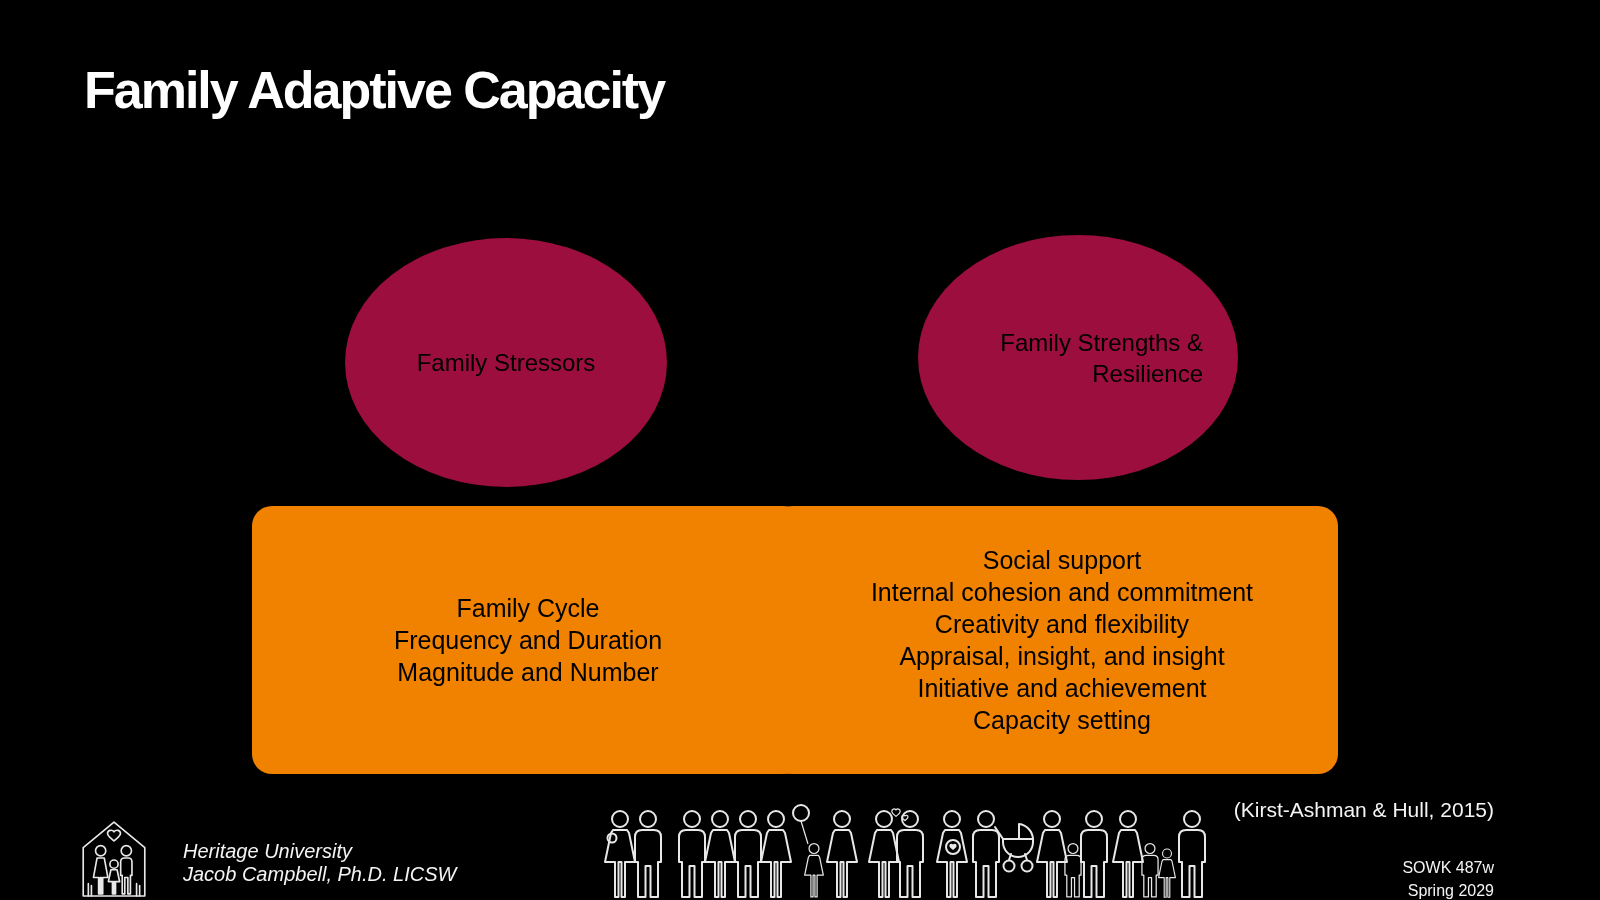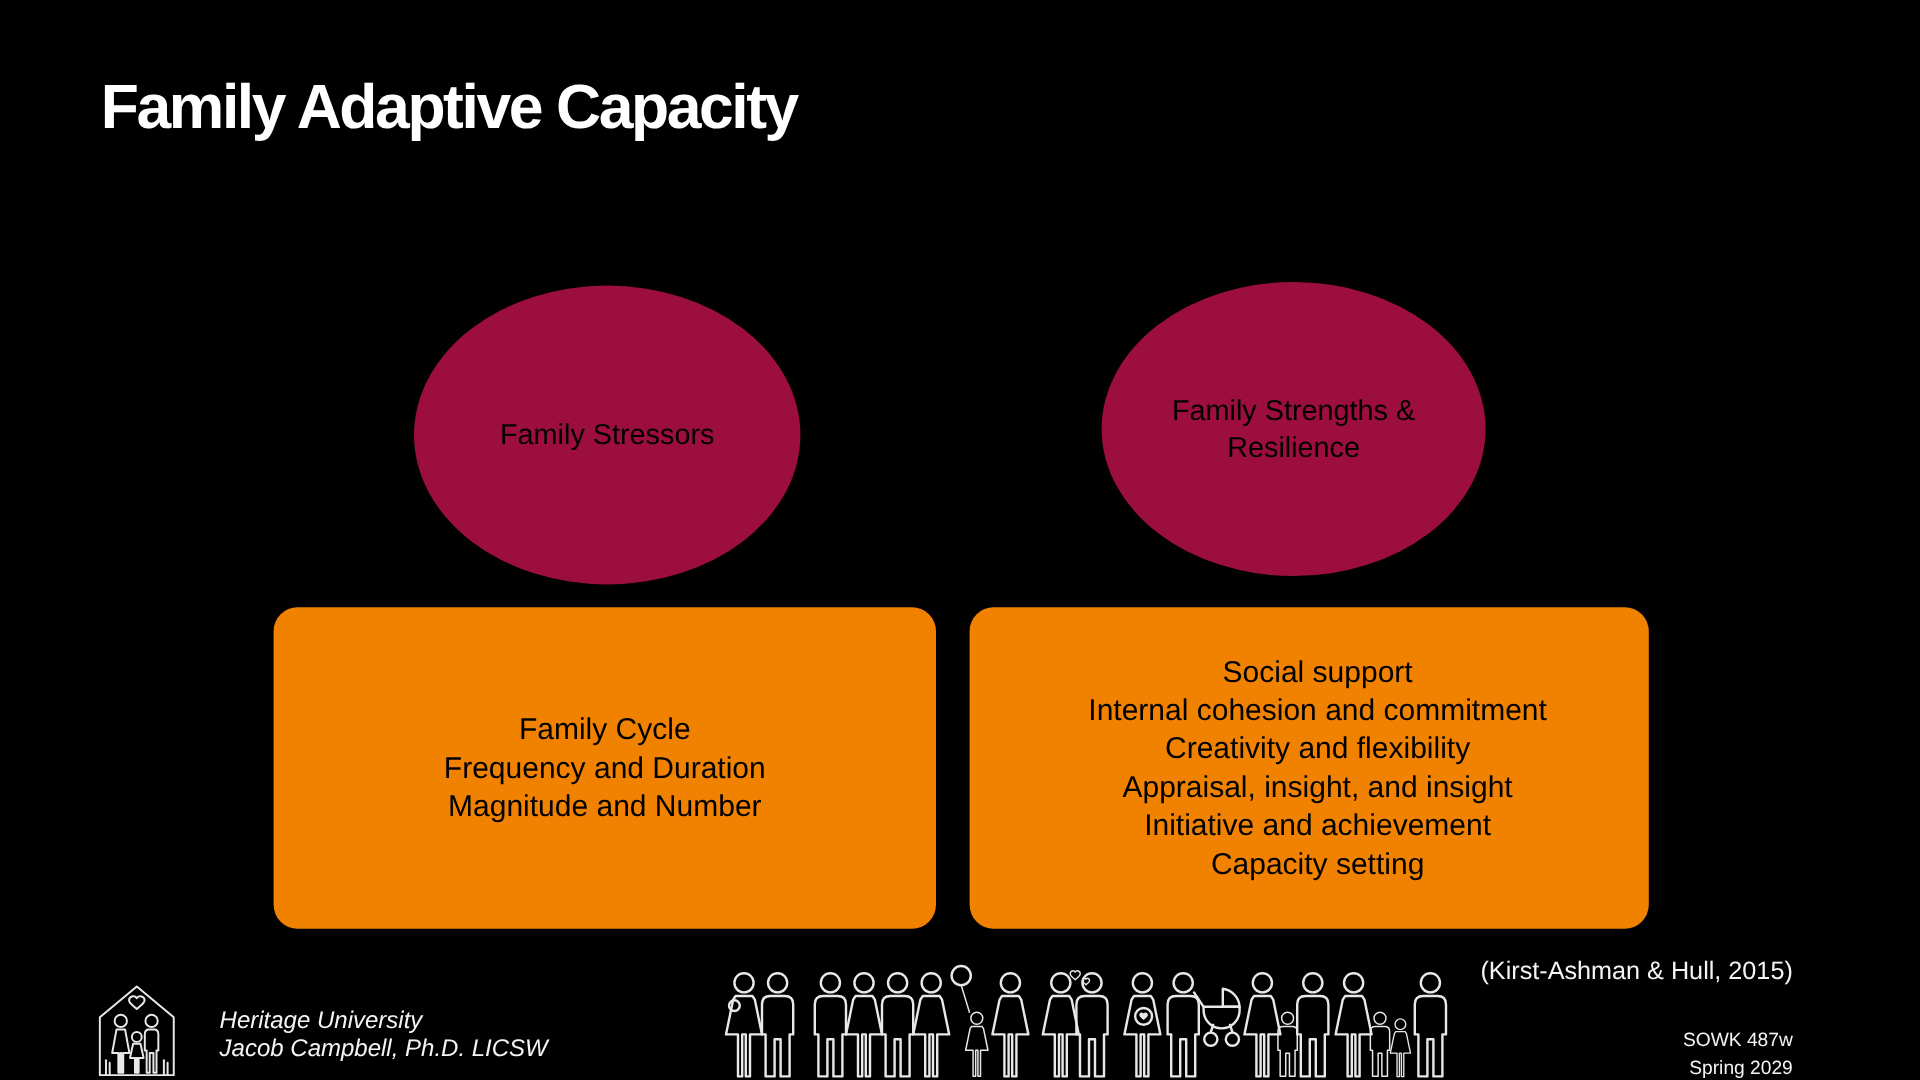--- a/index.html
+++ b/index.html
@@ -15,30 +15,30 @@
   }
   .ellipse{
     position:absolute;border-radius:50%;
     background:var(--ellipse-fill,#9B0E3E);
     display:flex;align-items:center;justify-content:center;text-align:center;
     color:var(--shape-text,#000000);font-size:24px;line-height:31px;
   }
   .ellipse.left{left:345px;top:238px;width:322px;height:249px;}
   .ellipse.right{left:918px;top:235px;width:320px;height:245px;}
   .ellipse-label{padding:0 18px;}
-  .ellipse-label.narrow{max-width:250px;padding:0;}
+  .ellipse-label.narrow{max-width:250px;padding:0;text-align:right;}
   .box{
     position:absolute;top:506px;width:552px;height:268px;border-radius:20px;
     background:var(--box-fill,#F08200);
     display:flex;flex-direction:column;align-items:center;justify-content:center;
     text-align:center;color:var(--shape-text,#000000);
     font-size:25px;line-height:32px;
   }
-  .box.left{left:228px;align-items:center;}
-  .box.right{left:808px;padding-left:14px;}
+  .box.left{left:252px;align-items:center;}
+  .box.right{left:772px;padding-left:14px;}
   .citation{
     position:absolute;top:798px;right:106px;
     font-size:21px;color:var(--footer-text,#F4F4F4);margin-left:12px;
   }
   .footer-right{
     position:absolute;top:836px;right:106px;text-align:right;
     font-size:16px;line-height:23px;color:var(--footer-text,#F4F4F4);margin-top:20px;
   }
   .footer-left{
     position:absolute;left:183px;top:840px;

